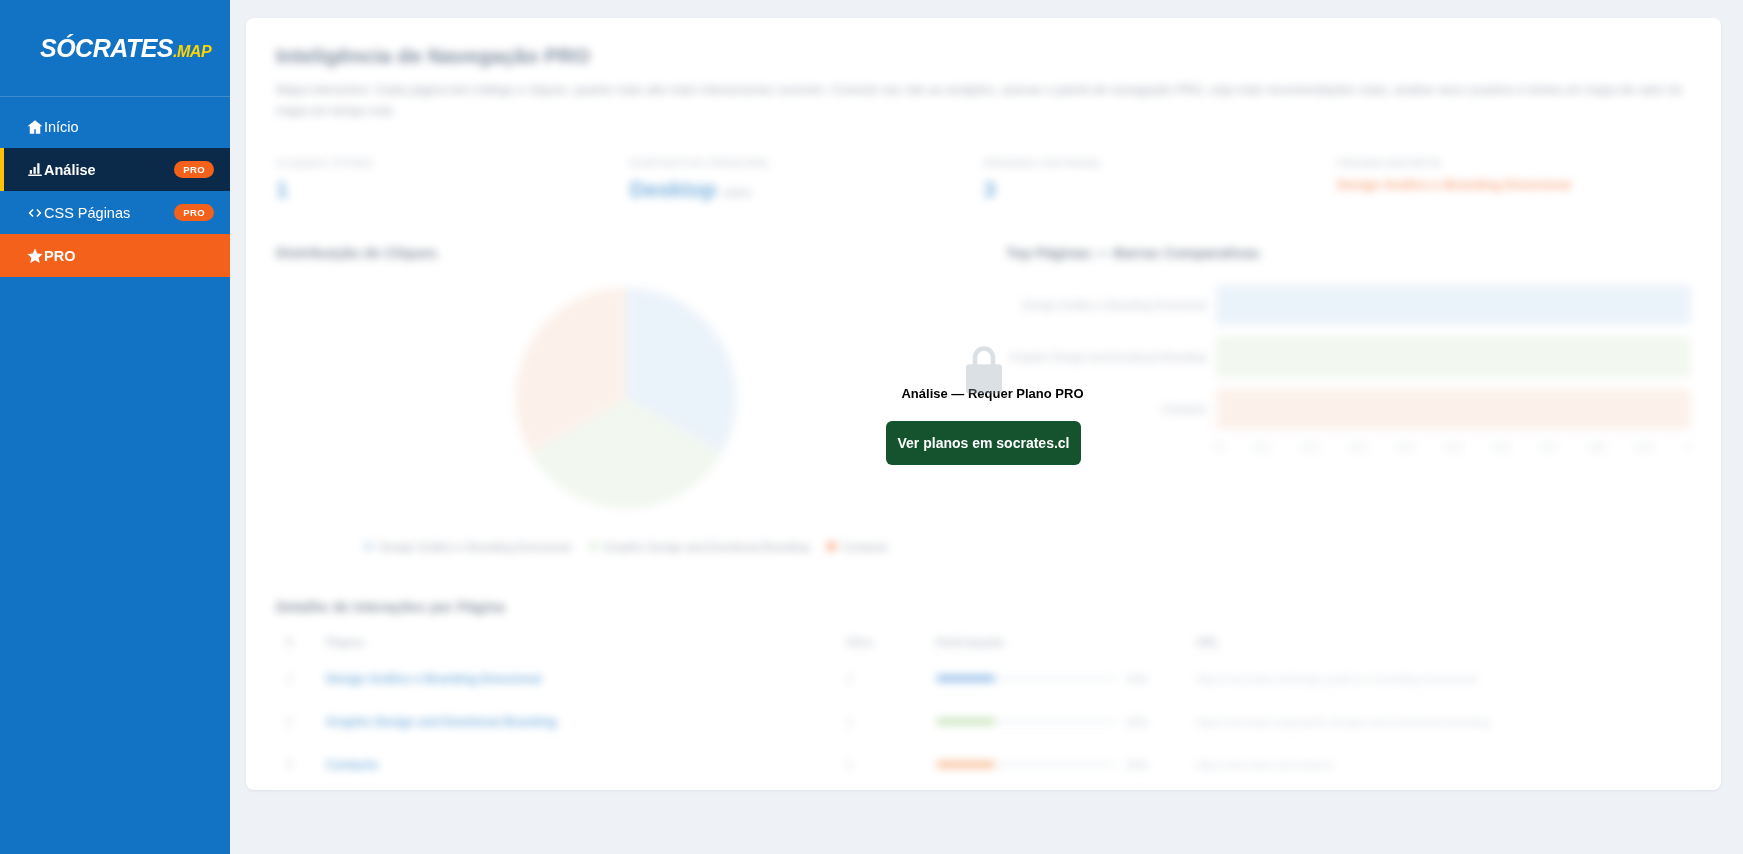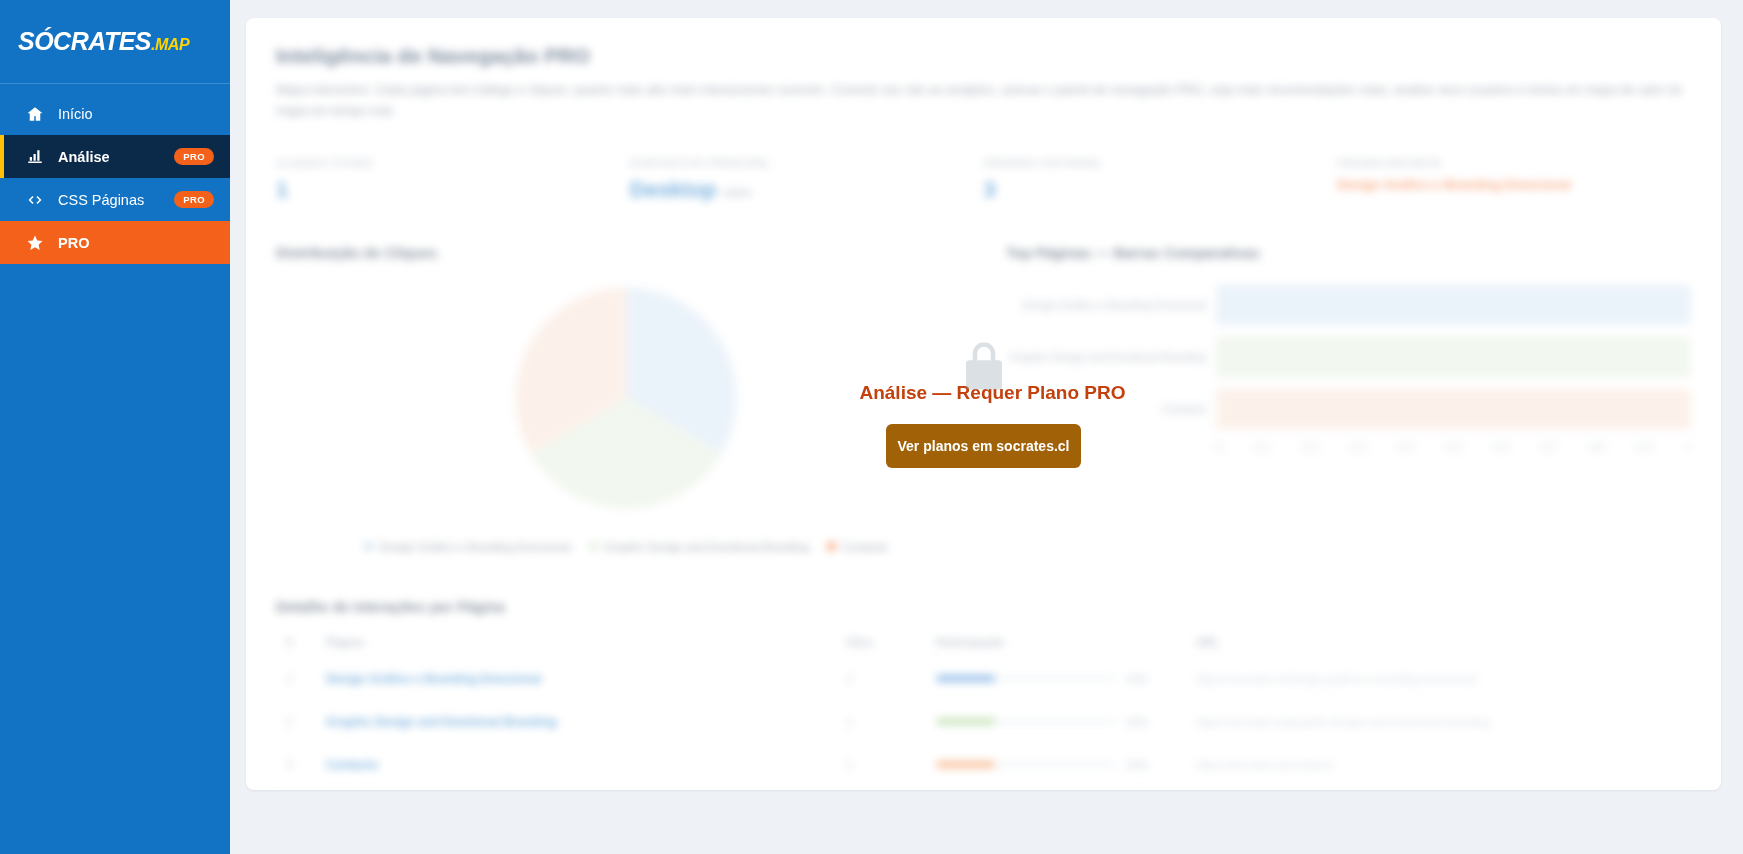--- a/index.html
+++ b/index.html
@@ -12,30 +12,30 @@
   .app { display: flex; width: 1743px; height: 854px; background:#eef1f6; }
 
   
   .sidebar {
     width: 230px; min-width: 230px; height: 854px;
     background: #1273c4;
     display: flex; flex-direction: column;
     position: relative;
   }
   .brand {
-    height: 84px; display: flex; align-items: center;
-    padding-left: 18px;
+    height: 97px; display: flex; align-items: center;
+    padding-left: 40px;
     border-bottom: 1px solid rgba(255,255,255,.18);
   }
   .brand-text { font-size: 25px; font-weight: 800; font-style: italic; letter-spacing: -0.5px; }
   .brand-soc { color: #ffffff; }
   .brand-map { color: #ffd400; font-size: 16px; font-weight: 800; font-style: italic; }
   .nav { margin-top: 8px; }
   .nav-item {
-    display: flex; align-items: center; gap: 14px;
+    display: flex; align-items: center; 
     height: 43px; padding: 0 16px 0 26px;
     color: #ffffff; font-size: 14.5px; font-weight: 500;
     cursor: pointer; position: relative;
   }
   .nav-item .label { flex: 1; white-space: nowrap; }
   .nav-item.active {
     background: #0b2a4a; font-weight: 700;
     border-left: 4px solid #ffc107; padding-left: 22px;
   }
   .nav-item.pro-row {
@@ -115,27 +115,27 @@
   td.url { color:#b6c0cc; font-size: 11.5px; }
 
   
   .lock-overlay {
     position:absolute; left:0; top:0; right:0; bottom:0;
     display:flex; flex-direction:column; align-items:center; justify-content:center;
     z-index: 20;
   }
   .lock-icon { margin-bottom: -22px; opacity:.35; }
   .lock-icon svg { width:54px; height:54px; fill:#9aa7b6; }
-  .lock-title { font-size: 19px; font-weight: 800; color:#c2410c; margin-top: 6px; margin-left: 18px; }
+  .lock-title { font-size: 13px; font-weight: 800; color:#000000; margin-top: 6px; margin-left: 18px; }
   .lock-sub {
     font-size: 13px; color:#5b6b7f; text-align:center;
     margin-top: 12px; max-width: 330px; line-height: 1.55;
   }
   .lock-btn {
-    margin-top: 20px; background:#a16207; color:#fff; border:none;
+    margin-top: 20px; background:#14532d; color:#fff; border:none;
     font-size: 14px; font-weight: 700; padding: 14px 12px; border-radius: 6px;
     cursor:pointer; font-family:"Liberation Sans", sans-serif;
   }
 </style>
 </head>
 <body>
 
 <div class="app">
 
   <aside class="sidebar">

